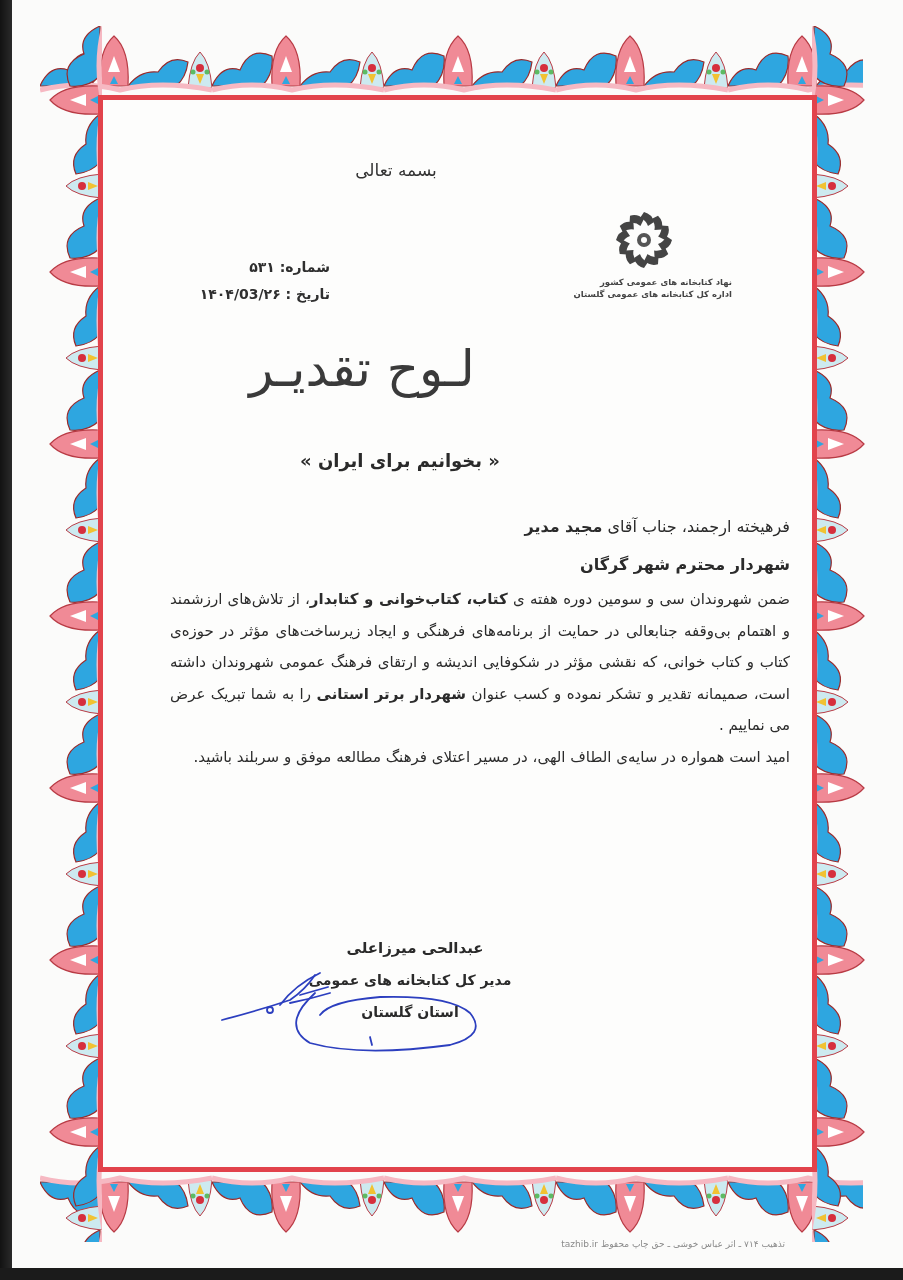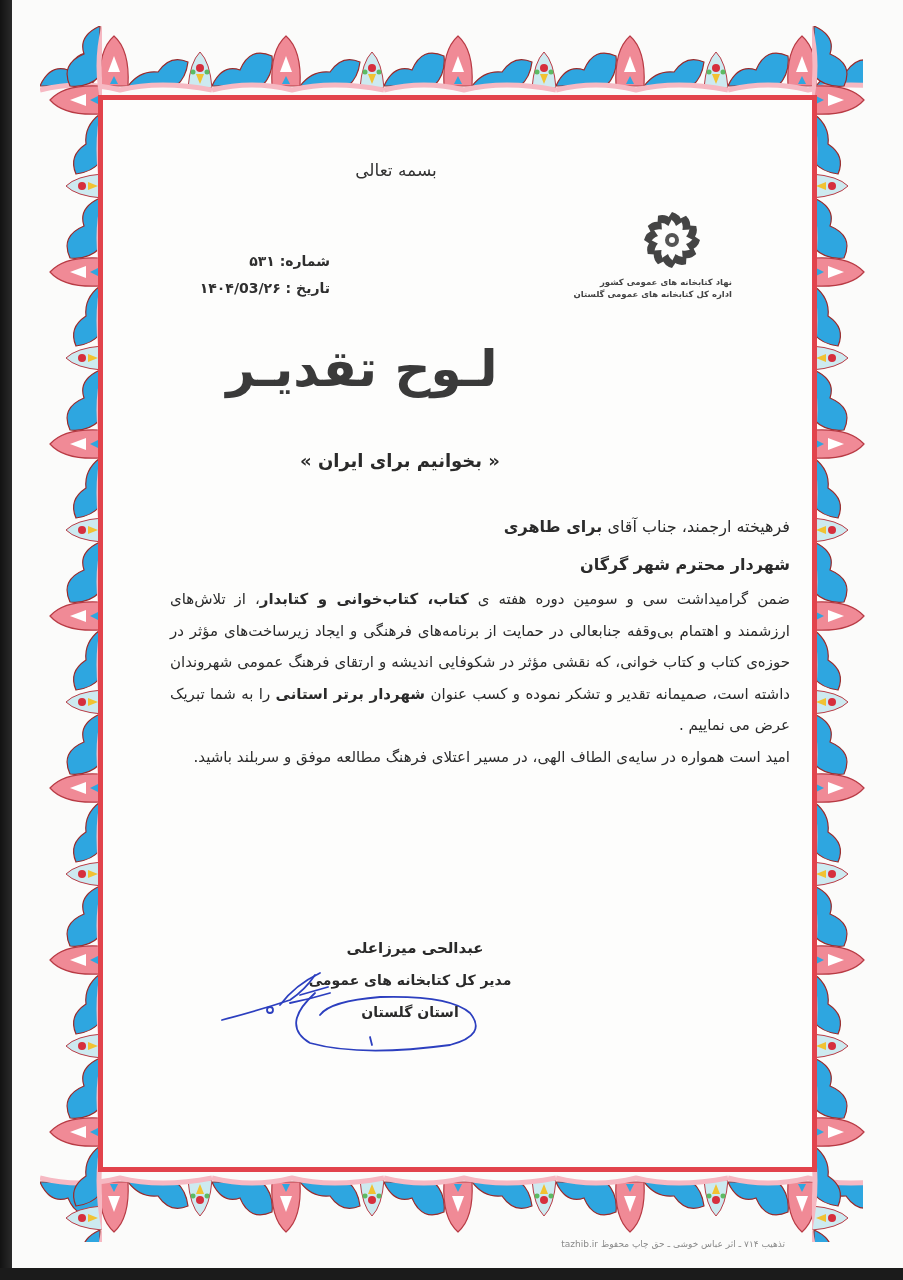--- a/index.html
+++ b/index.html
@@ -23,27 +23,27 @@
 
   .inner-frame {
     position:absolute; left:98px; top:95px; width:709px; height:1067px;
     border:5px solid #e2434c; background:#fdfdfc;
   }
 
   .rtl { direction:rtl; unicode-bidi:embed; }
 
   .bismillah { position:absolute; left:0; width:792px; top:160px; text-align:center; font-size:17px; color:#333; }
 
-  .logo { position:absolute; left:612px; top:208px; width:120px; text-align:center; }
+  .logo { position:absolute; left:612px; top:208px; width:120px; }
   .logo svg { width:64px; height:64px; }
   .logo-line { font-size:8.5px; font-weight:bold; color:#444; line-height:12px; white-space:nowrap; }
 
-  .meta { position:absolute; right:573px; top:248px; text-align:right; font-weight:bold; font-size:14px; line-height:27px; color:#2f2f2f; }
-
-  .title { position:absolute; left:0; width:724px; top:340px; text-align:center; font-size:50px; font-weight:bold; color:#3a3a3a; letter-spacing:2px; }
+  .meta { position:absolute; right:573px; top:254px; text-align:right; font-weight:bold; font-size:14px; line-height:27px; color:#2f2f2f; }
+
+  .title { position:absolute; left:0; width:724px; top:340px; text-align:center; font-size:50px; font-weight:normal; color:#3a3a3a; letter-spacing:2px; }
   .slogan { position:absolute; left:0; width:800px; top:450px; text-align:center; font-size:18px; font-weight:bold; color:#2a2a2a; }
 
   .body-text {
     position:absolute; left:170px; width:620px; top:508px; right:113px;
     text-align:justify; text-align-last:right;
     font-size:15px; line-height:31.5px; color:#2b2b2b;
   }
   .body-text p { margin:0; }
   .greeting-line { font-size:16px; line-height:38px; }
   .bold { font-weight:bold; }
@@ -162,25 +162,25 @@
     <span>۱۴۰۴/03/۲۶</span>
   </div>
 </div>
 
 <div class="title rtl">لـوح تقدیـر</div>
 <div class="slogan rtl">« بخوانیم برای ایران »</div>
 
 <div class="body-text rtl">
   <p class="greeting-line">
     <span>فرهیخته ارجمند، جناب آقای</span>
-    <span class="bold">برای طاهری</span>
+    <span class="bold">مجید مدیر</span>
   </p>
   <p class="greeting-line bold">شهردار محترم شهر گرگان</p>
   <p>
-    <span>ضمن گرامیداشت سی و سومین دوره هفته ی</span>
+    <span>ضمن شهروندان سی و سومین دوره هفته ی</span>
     <span class="bold">کتاب، کتاب‌خوانی و کتابدار</span><span>، از تلاش‌های ارزشمند و اهتمام بی‌وقفه جنابعالی در حمایت از برنامه‌های فرهنگی و ایجاد زیرساخت‌های مؤثر در حوزه‌ی کتاب و کتاب خوانی، که نقشی مؤثر در شکوفایی اندیشه و ارتقای فرهنگ عمومی شهروندان داشته است، صمیمانه تقدیر و تشکر نموده و کسب عنوان</span>
     <span class="bold">شهردار برتر استانی</span>
     <span>را به شما تبریک عرض می نماییم .</span>
   </p>
   <p>امید است همواره در سایه‌ی الطاف الهی، در مسیر اعتلای فرهنگ مطالعه موفق و سربلند باشید.</p>
 </div>
 
 <svg class="signature-scribble" viewBox="0 0 270 90">
   <g fill="none" stroke="#2c3fbf" stroke-width="1.8" stroke-linecap="round">
     <path d="M2,55 Q40,45 70,35 Q85,25 95,10"></path>

